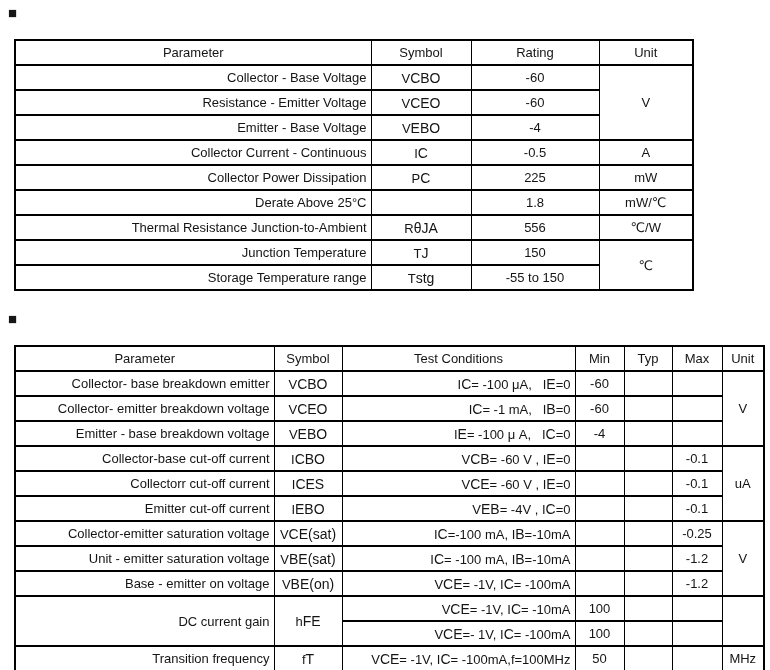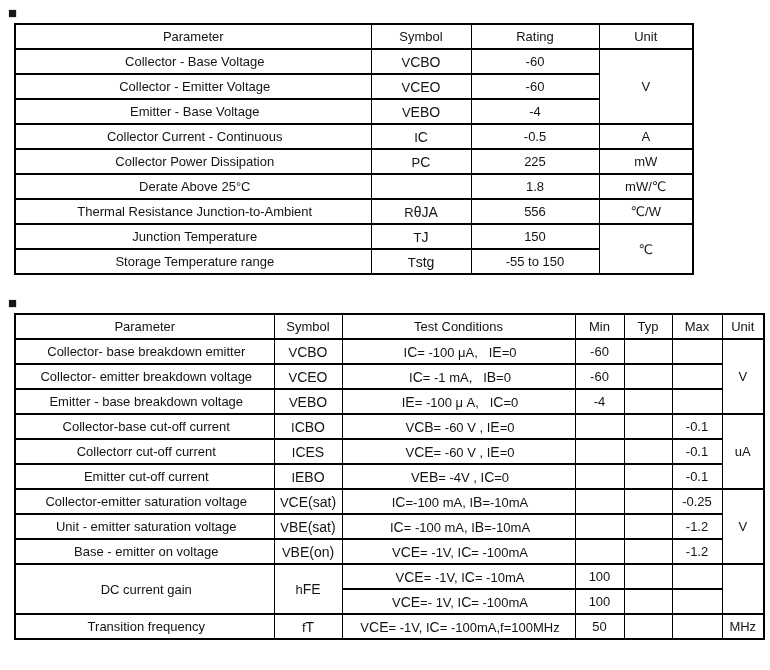--- a/index.html
+++ b/index.html
@@ -25,39 +25,39 @@
     margin-right: 7px;
     position: relative;
     top: -1px;
   }
   .t-abs-title { padding: 6px 0 0 8px; }
   .t-elec-title { padding: 21px 0 0 8px; }
   table.ds {
     border-collapse: collapse;
     table-layout: fixed;
     margin-left: 14px;
-    margin-top: 2px;
+    margin-top: 18px;
     border: 2px solid #000;
   }
   table.ds th, table.ds td {
     border: 1px solid #000;
     border-top-width: 2px;
     border-bottom-width: 2px;
     height: 23px;
     font-size: 13px;
     font-weight: 400;
     color: #141414;
     padding: 0 4px;
     text-align: center;
     vertical-align: middle;
     overflow: hidden;
     white-space: nowrap;
   }
   table.ds th { font-weight: 400; }
-  table.ds td.al, table.ds th.al { text-align: center; padding-left: 7px; }
+  table.ds td.al, table.ds th.al { text-align: right; padding-left: 7px; }
   .sub { font-size: 14px; }
 </style>
 </head>
 <body>
 
 <div class="page">
 
   <div class="section-title t-abs-title">
     <span class="bullet">■</span>
   </div>
@@ -78,21 +78,21 @@
         </tr>
       </thead>
       <tbody>
         <tr>
           <td class="al"><span>Collector - Base Voltage</span></td>
           <td><span>V</span><span class="sub">CBO</span></td>
           <td><span>-60</span></td>
           <td rowspan="3"><span>V</span></td>
         </tr>
         <tr>
-          <td class="al"><span>Collector - Emitter Voltage</span></td>
+          <td class="al"><span>Resistance - Emitter Voltage</span></td>
           <td><span>V</span><span class="sub">CEO</span></td>
           <td><span>-60</span></td>
         </tr>
         <tr>
           <td class="al"><span>Emitter - Base Voltage</span></td>
           <td><span>V</span><span class="sub">EBO</span></td>
           <td><span>-4</span></td>
         </tr>
         <tr>
           <td class="al"><span>Collector Current  - Continuous</span></td>

